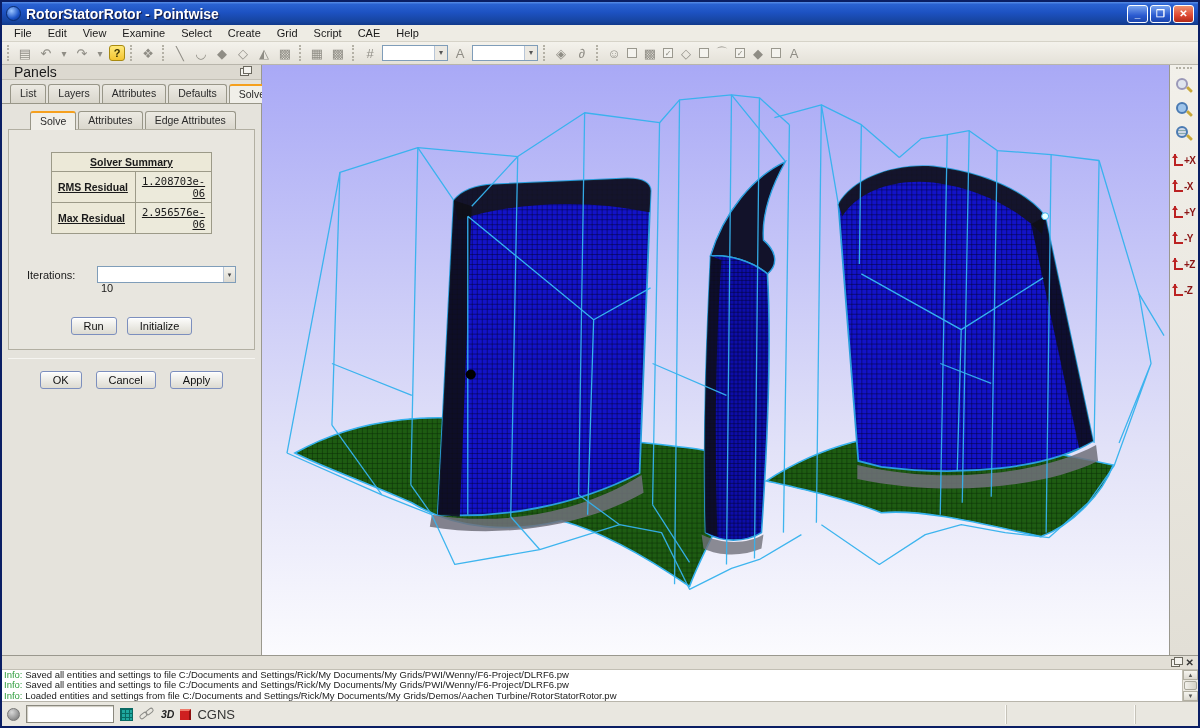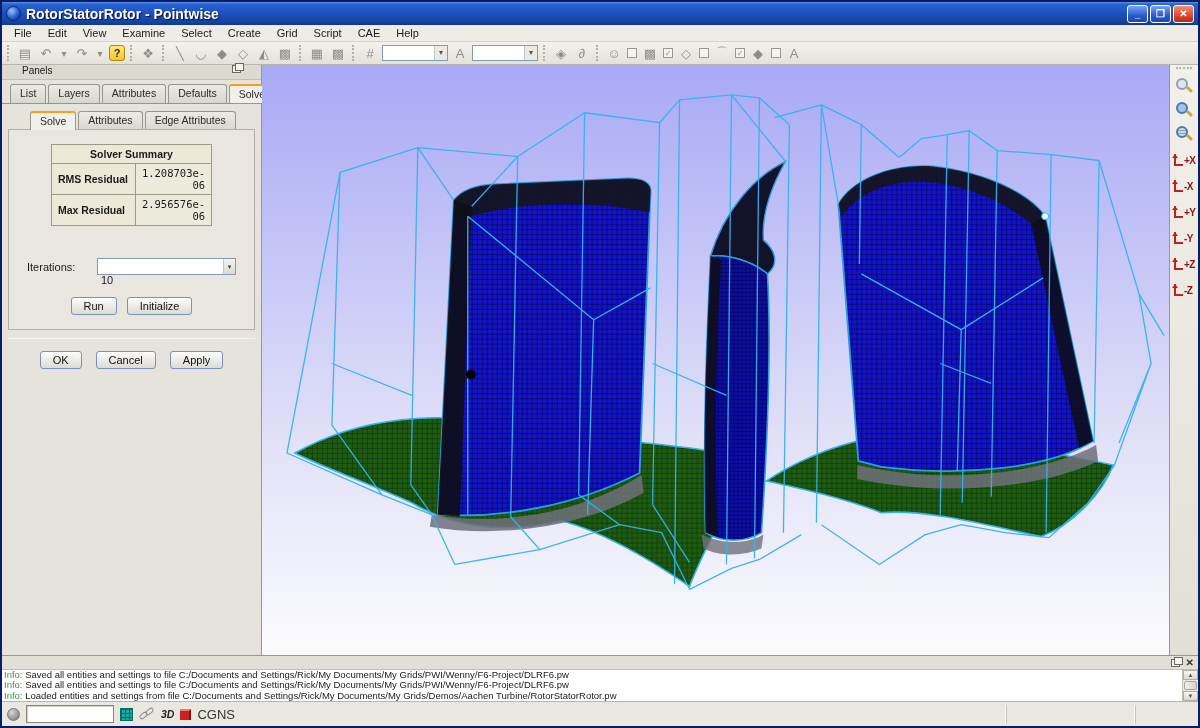--- a/index.html
+++ b/index.html
@@ -41,51 +41,51 @@
     font-size:8px; text-align:center; line-height:14px; }
   .tcheck { width:10px; height:10px; border:1px solid #9a988e; background:#f4f3ee; margin:0 1px;
     font-size:8px; line-height:9px; text-align:center; color:#8a887e; }
 
   
   .main { flex:1; display:flex; min-height:0; }
 
   
   .left-panel { width:260px; flex:0 0 260px; background:#e5e3dc; border-right:1px solid #9a988e;
     display:flex; flex-direction:column; }
-  .panel-caption { height:15px; display:flex; padding:0 20px;
-    background:#dcd9d0; border-bottom:1px solid #c2bfb4; font-size:10px; }
+  .panel-caption { height:15px; display:flex; align-items:center; padding:0 12px;
+    background:#dcd9d0; border-bottom:1px solid #c2bfb4; font-size:14px; }
   .panel-caption .cap-label { flex:1; }
   .float-glyph { width:9px; height:8px; border:1px solid #6a685e; background:#f4f3ee; position:relative; }
   .float-glyph::after { content:""; position:absolute; left:2px; top:-3px; width:7px; height:6px;
     border:1px solid #6a685e; background:#f4f3ee; }
   .tabs { display:flex; padding:4px 4px 0 8px; gap:2px; }
   .tab { padding:2px 9px 3px; font-size:10.5px; background:linear-gradient(180deg,#eceae3,#d9d6cc);
     border:1px solid #989688; border-bottom:none; border-radius:3px 3px 0 0; color:#2a2a2a; }
   .tab.active { background:#f0efe9; border-top:2px solid #f5a01e; font-weight:normal; position:relative; top:0px; }
   .tabline { height:1px; background:#989688; margin:0; }
   .subtabs { display:flex; padding:7px 4px 0 28px; gap:2px; }
   .panel-content { flex:1; display:flex; flex-direction:column; padding:0 6px; }
   .groupbox { border:1px solid #b2afa2; background:#e8e6df; margin-top:-1px; padding:10px 6px 14px; }
 
-  table.solver { border-collapse:collapse; margin:4px auto 0; background:#ece9d8; }
+  table.solver { border-collapse:collapse; margin:12px auto 0; background:#ece9d8;text-decoration:underline; }
   table.solver th, table.solver td { border:1px solid #9c9a88; font-size:10.5px; padding:3px 6px; }
   table.solver th { font-weight:bold; text-align:center; }
   td.rowlabel { font-weight:bold; width:84px; }
   td.rowvalue { font-family:"DejaVu Sans Mono", monospace; font-size:10px; text-align:right; width:72px; background:#eceadb;}
 
   .iter-row { display:flex; align-items:center; margin:32px 12px 0; }
   .iter-label { width:70px; font-size:11px; }
   .iter-combo { flex:1; height:17px; background:#fff; border:1px solid #7f9db9; display:flex; }
   .iter-combo .cfield { flex:1; font-size:11px; padding:15px 3px; }
   .iter-combo .carrow { width:12px; border-left:1px solid #b8c6d8; background:linear-gradient(180deg,#f4f3ee,#dcd9d0);
     color:#444; font-size:7px; text-align:center; line-height:15px; }
 
   .btn { border:1px solid #7c8fbe; border-radius:3px; background:linear-gradient(180deg,#fdfdfc,#e9e8e2 60%,#dddbd2);
     font-size:11px; padding:2px 12px; color:#111; box-shadow:0 1px 0 #fff inset; }
-  .run-row { display:flex; justify-content:center; gap:10px; margin-top:22px; }
+  .run-row { display:flex; justify-content:center; gap:10px; margin-top:34px; }
   .panel-divider { height:1px; background:#b2afa2; border-bottom:1px solid #f6f5f1; margin:8px 0 0; }
   .okrow { display:flex; justify-content:center; gap:14px; margin-top:12px; }
 
   
   .viewport { flex:1; position:relative; min-width:0; border-right:1px solid #9a988e; }
   .viewport svg { display:block; width:100%; height:100%; }
 
   
   .right-toolbar { width:28px; flex:0 0 28px; background:linear-gradient(180deg,#f2f0ea,#e2dfd6);
     display:flex; flex-direction:column; align-items:center; padding-top:2px; gap:4px; }

